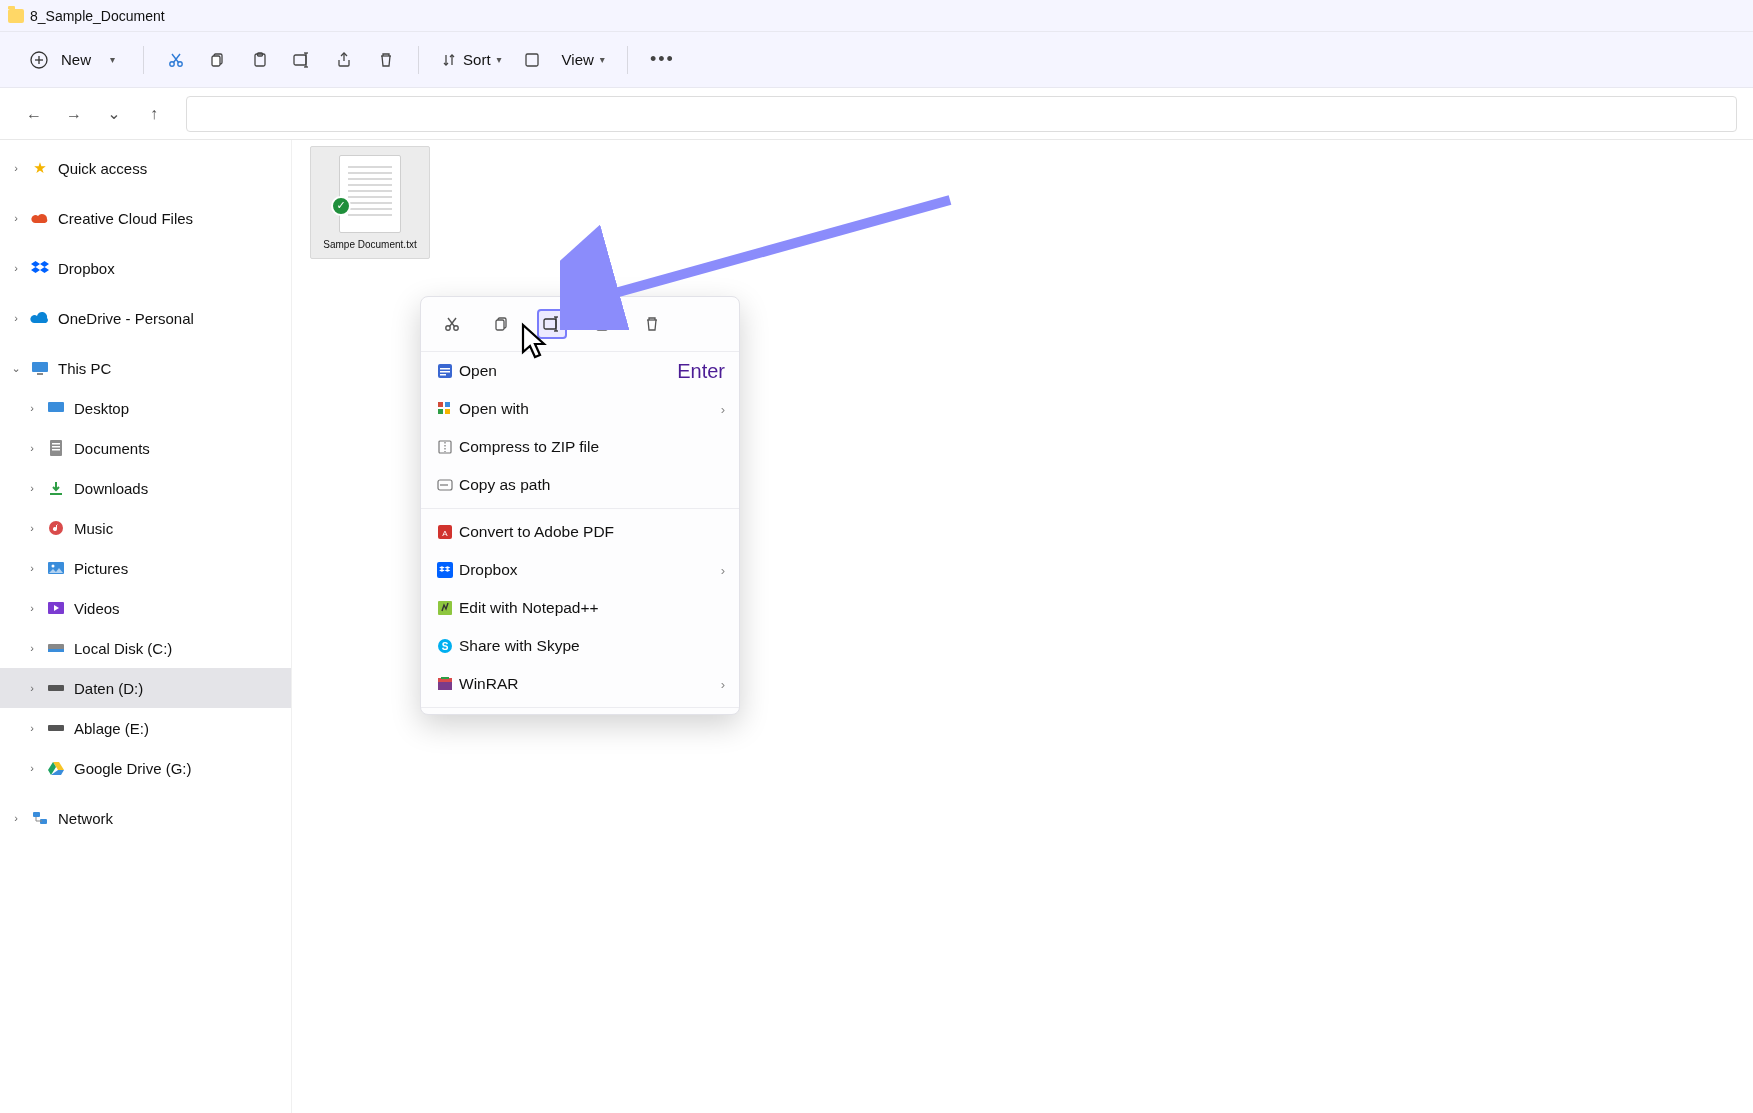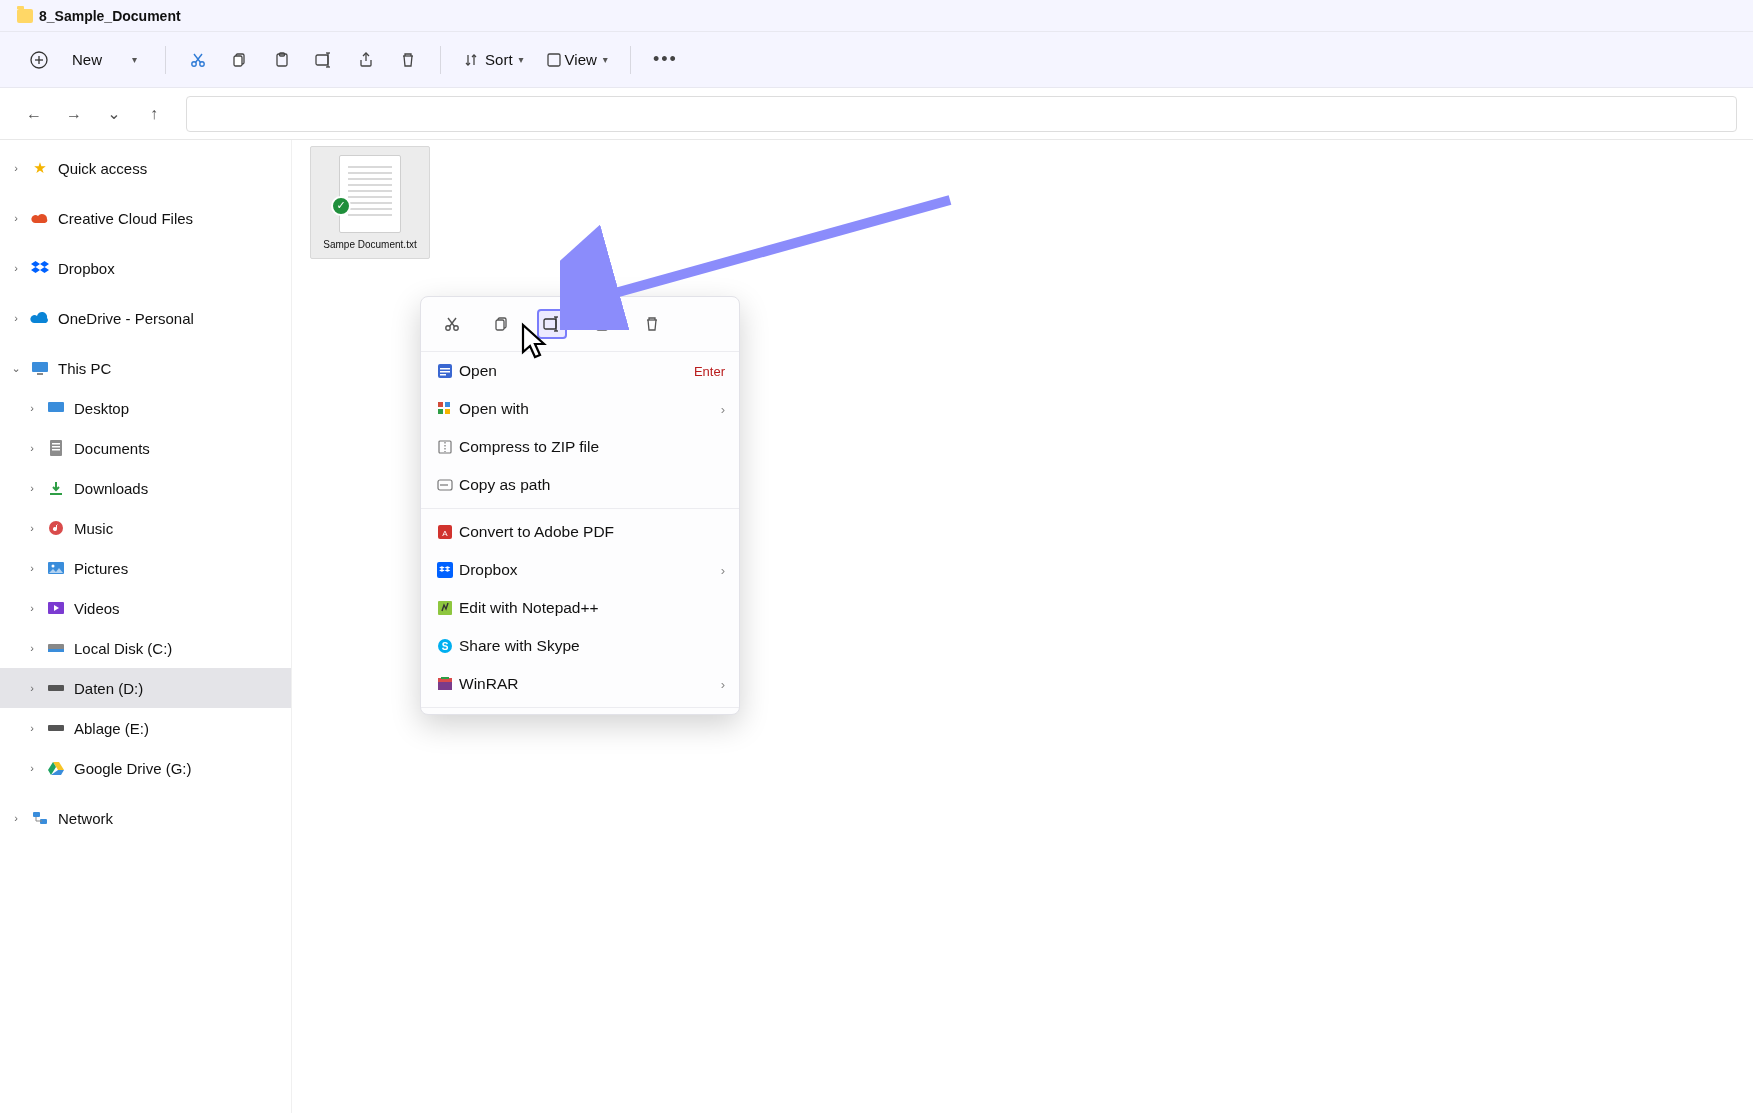--- a/index.html
+++ b/index.html
@@ -1,27 +1,27 @@
 <!DOCTYPE html>
 <html><head>
 <meta charset="utf-8">
 <style>
   * { box-sizing: border-box; margin: 0; padding: 0; font-family: "Segoe UI", sans-serif; }
   body { width: 1753px; height: 1113px; background: #ffffff; color: #111; overflow: hidden; position: relative; }
 
   
-  .titlebar { display: flex; align-items: center; height: 32px; padding: 4px 17px; background: #f5f5ff; border-bottom: 1px solid #e8e8f0; font-weight: bold; }
+  .titlebar { display: flex; align-items: center; height: 32px; padding: 4px 8px; background: #f5f5ff; border-bottom: 1px solid #e8e8f0; }
   .titlebar .folder-icon { width: 16px; height: 14px; background: #ffd766; border-radius: 2px; margin-right: 6px; position: relative; }
   .titlebar .folder-icon::before { content: ""; position: absolute; top: -3px; left: 0; width: 7px; height: 3px; background: #ffd766; border-radius: 1px 1px 0 0; }
   .titlebar .title-text { font-size: 14px; }
 
   
   .toolbar { display: flex; align-items: center; height: 56px; padding: 0 16px; gap: 6px; background: #f5f5ff; border-bottom: 1px solid #e8e8f0; }
   .toolbar .btn { display: flex; align-items: center; justify-content: center; height: 36px; min-width: 36px; padding: 0 8px; border-radius: 4px; cursor: pointer; }
-  .toolbar .new-btn { gap: 24px; padding: 0 14px; }
+  .toolbar .new-btn { gap: 13px; padding: 0 14px; }
   .toolbar .divider { width: 1px; height: 28px; background: #d8d8e0; margin: 0 8px; }
   .toolbar .label { font-size: 15px; }
   .chev-down { font-size: 10px; margin-left: 6px; color: #555; }
 
   
   .navrow { display: flex; align-items: center; height: 52px; padding: 0 16px; gap: 4px; border-bottom: 1px solid #e8e8e8; }
   .navrow .nav-btn { width: 36px; height: 36px; display: flex; align-items: center; justify-content: center; border-radius: 4px; cursor: pointer; color: #555; }
   .navrow .addrbar { flex: 1; height: 36px; margin-left: 10px; border: 1px solid #ddd; border-radius: 4px; background: #fff; }
 
   
@@ -43,21 +43,21 @@
   .file-label { font-size: 10px; line-height: 1.25; padding: 0 4px; }
 
   
   .ctxmenu { position: absolute; left: 420px; top: 296px; width: 320px; background: #fdfdfe; border: 1px solid #e2e2e8; border-radius: 8px; box-shadow: 0 10px 30px rgba(0,0,0,0.18); padding-bottom: 2px; }
   .ctx-toprow { display: flex; align-items: center; gap: 20px; padding: 12px 16px; border-bottom: 1px solid #ececf0; }
   .ctx-iconbtn { width: 30px; height: 30px; display: flex; align-items: center; justify-content: center; border-radius: 4px; cursor: pointer; color: #444; }
   .ctx-iconbtn.highlight { border: 2px solid #7a7dfb; background: #eceaff; }
   .ctx-item { display: flex; align-items: center; height: 38px; padding: 0 14px; gap: 4px; cursor: pointer; font-size: 15.5px; }
   .ctx-item .lead-icon { width: 20px; height: 20px; display: flex; align-items: center; justify-content: center; font-size: 14px; }
   .ctx-item .item-label { flex: 1; }
-  .ctx-item .shortcut { color: #b91c1c; font-size: 13px; }
+  .ctx-item .shortcut { color: #4c1d95; font-size: 20px; }
   .ctx-item .sub-arrow { color: #888; font-size: 13px; }
   .ctx-sep { height: 1px; background: #ececf0; margin: 4px 0; }
 
   
   .anno-arrow { position: absolute; pointer-events: none; }
 
   
   .cursor { position: absolute; pointer-events: none; }
 
   
@@ -134,21 +134,21 @@
         <path d="M11 13V3"></path>
         <path d="M9 5l2-2 2 2"></path>
       </svg>
     <span class="label" style="margin-left:6px">Sort</span>
     <span class="chev-down">▾</span>
   </div>
   <div class="btn">
     <svg width="16" height="16" viewBox="0 0 16 16" stroke="#444" fill="none" stroke-width="1.3">
         <rect x="2" y="2" width="12" height="12" rx="1.5"></rect>
       </svg>
-    <span class="label" style="margin-left:3px">View</span>
+    <span class="label" style="margin-left:22px">View</span>
     <span class="chev-down">▾</span>
   </div>
   <div class="divider"></div>
   <div class="btn">
     <span style="font-size:18px;letter-spacing:2px;color:#444">•••</span>
   </div>
 </div>
 
 <div class="navrow">
   <div class="nav-btn">

